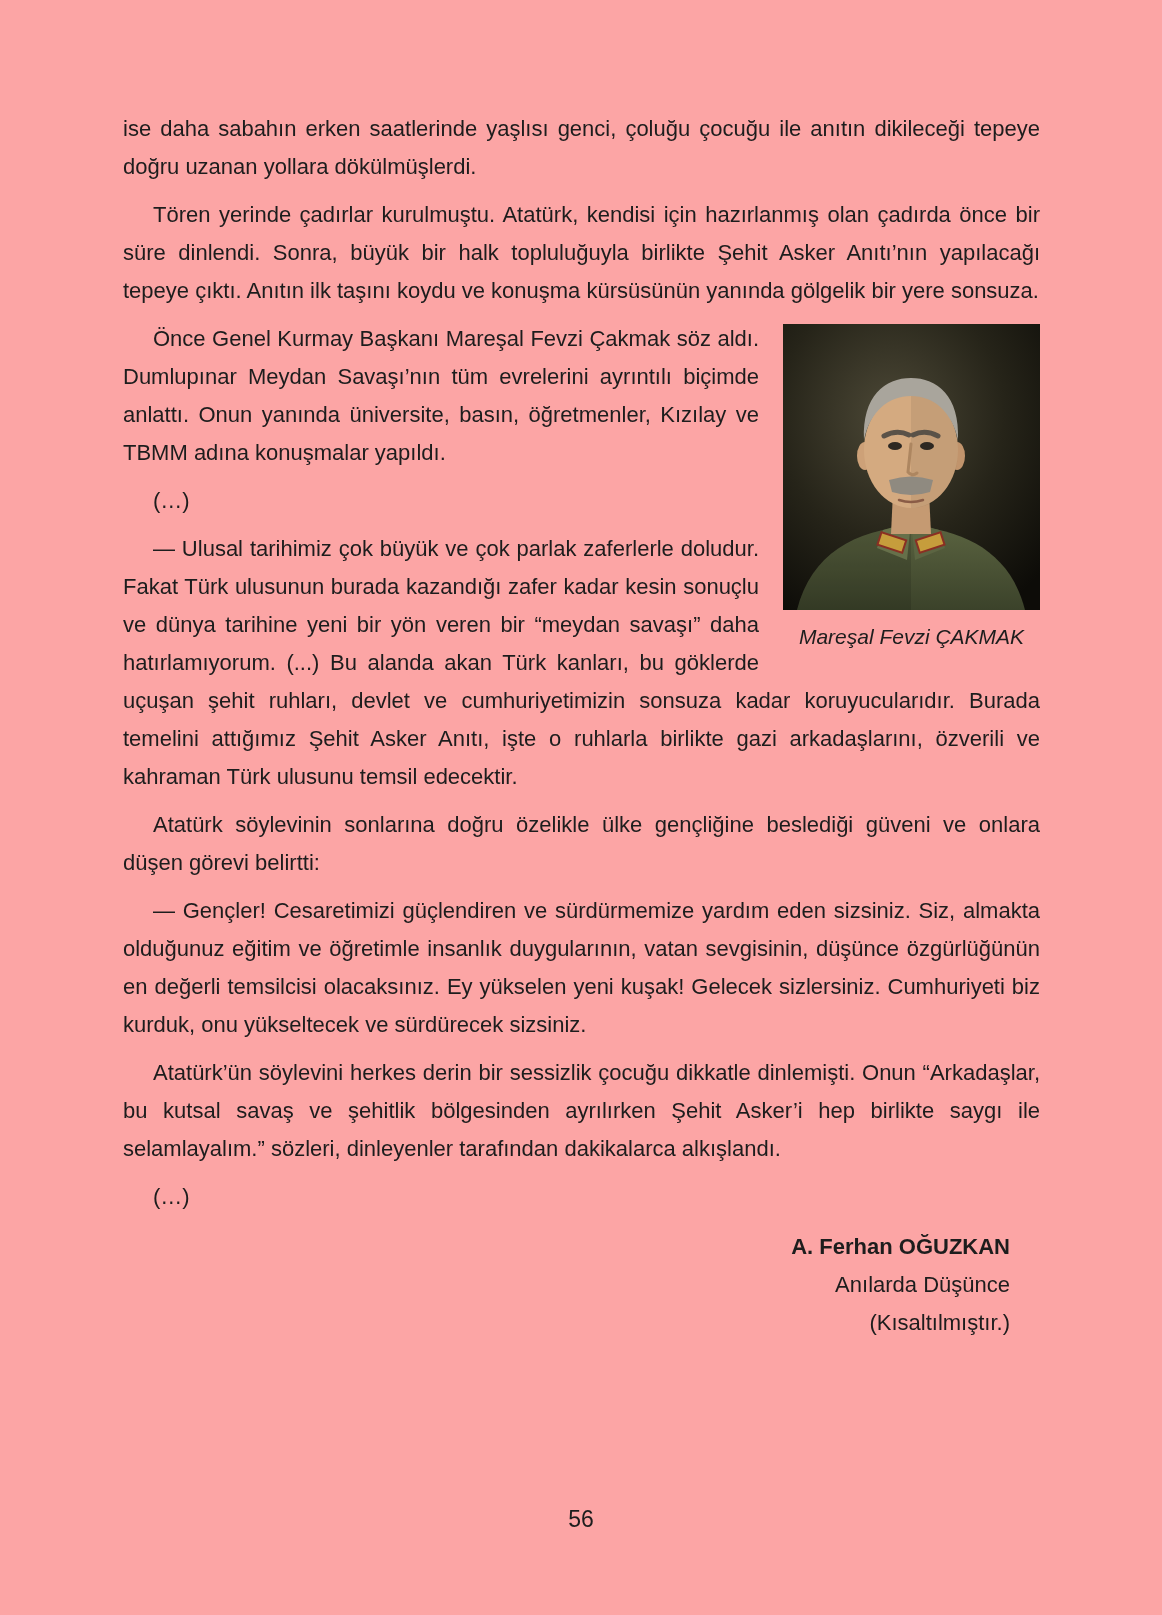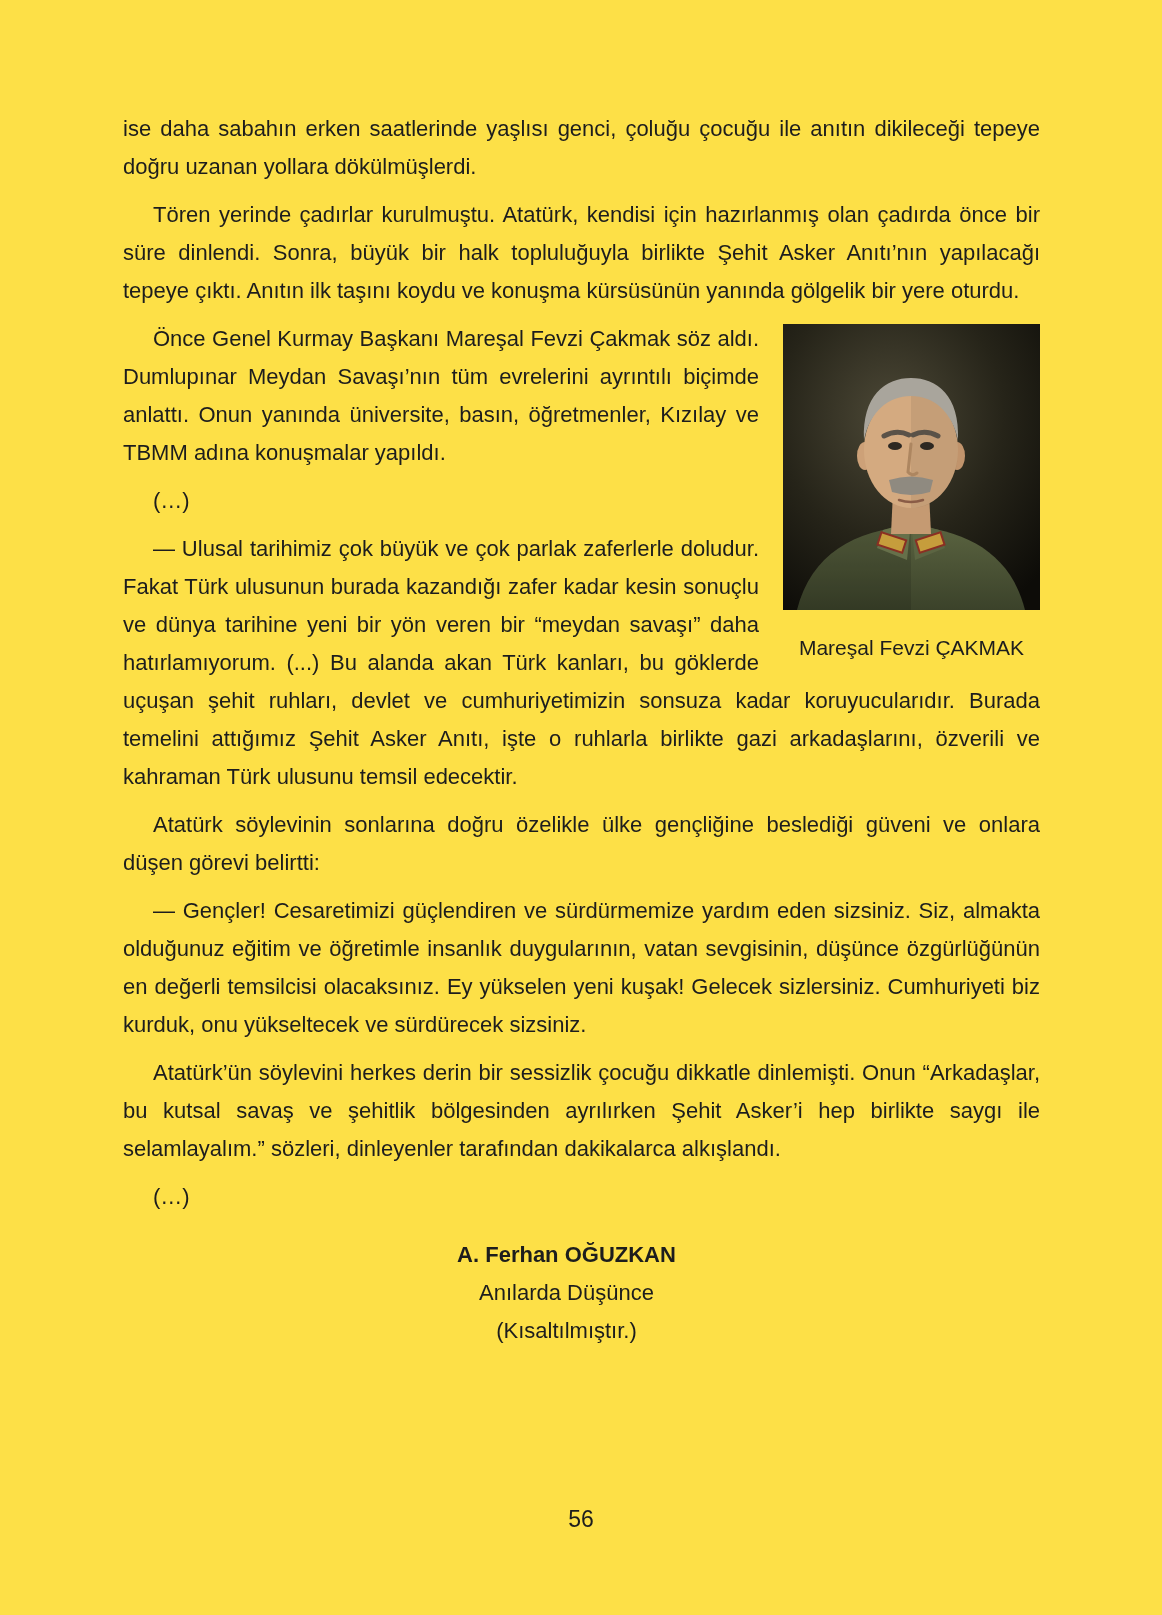--- a/index.html
+++ b/index.html
@@ -1,21 +1,21 @@
 <!DOCTYPE html>
 <html><head>
 <meta charset="utf-8">
 <style>
   html, body { margin: 0; padding: 0; background: #e8e8e8; }
   .page {
     position: relative;
     width: 1162px;
     height: 1615px;
     margin: 0 auto;
-    background: #fde047;
+    background: #fca5a5;
     font-family: "Liberation Sans", sans-serif;
     color: #1d1d1d;
     overflow: hidden;
   }
   .content {
     position: absolute;
     left: 123px;
     top: 110px;
     width: 917px;
     font-size: 22px;
@@ -33,30 +33,31 @@
     margin: 4px 0 4px 24px;
   }
   .photo {
     width: 257px;
     height: 286px;
     display: block;
     line-height: 0;
   }
   .caption {
     text-align: center;
+    font-style: italic;
     font-size: 21px;
     line-height: 26px;
-    margin-top: 25px;
+    margin-top: 14px;
     color: #1d1d1d;
     text-indent: 0;
   }
   .attribution {
-    margin-top: 20px;
+    margin-top: 12px;
     padding-right: 30px;
-    text-align: center;
+    text-align: right;
     line-height: 38px;
   }
   .attribution .author { font-weight: bold; }
   .page-number {
     position: absolute;
     bottom: 82px;
     left: 0;
     width: 100%;
     text-align: center;
     font-size: 23px;
@@ -64,21 +65,21 @@
   }
 </style>
 </head>
 <body>
 
 <div class="page">
   <div class="content">
 
     <p class="noindent">ise daha sabahın erken saatlerinde yaşlısı genci, çoluğu çocuğu ile anıtın dikileceği tepeye doğru uzanan yollara dökülmüşlerdi.</p>
 
-    <p>Tören yerinde çadırlar kurulmuştu. Atatürk, kendisi için hazırlanmış olan çadırda önce bir süre dinlendi. Sonra, büyük bir halk topluluğuyla birlikte Şehit Asker Anıtı’nın yapılacağı tepeye çıktı. Anıtın ilk taşını koydu ve konuşma kürsüsünün yanında gölgelik bir yere oturdu.</p>
+    <p>Tören yerinde çadırlar kurulmuştu. Atatürk, kendisi için hazırlanmış olan çadırda önce bir süre dinlendi. Sonra, büyük bir halk topluluğuyla birlikte Şehit Asker Anıtı’nın yapılacağı tepeye çıktı. Anıtın ilk taşını koydu ve konuşma kürsüsünün yanında gölgelik bir yere sonsuza.</p>
 
     <div class="figure">
       <span class="photo">
         <svg width="257" height="286" viewBox="0 0 257 286" xmlns="http://www.w3.org/2000/svg">
           <defs>
             <radialGradient id="bgGrad" cx="42%" cy="32%" r="80%">
               <stop offset="0%" stop-color="#4c4836"></stop>
               <stop offset="55%" stop-color="#262419"></stop>
               <stop offset="100%" stop-color="#0d0c08"></stop>
             </radialGradient>

